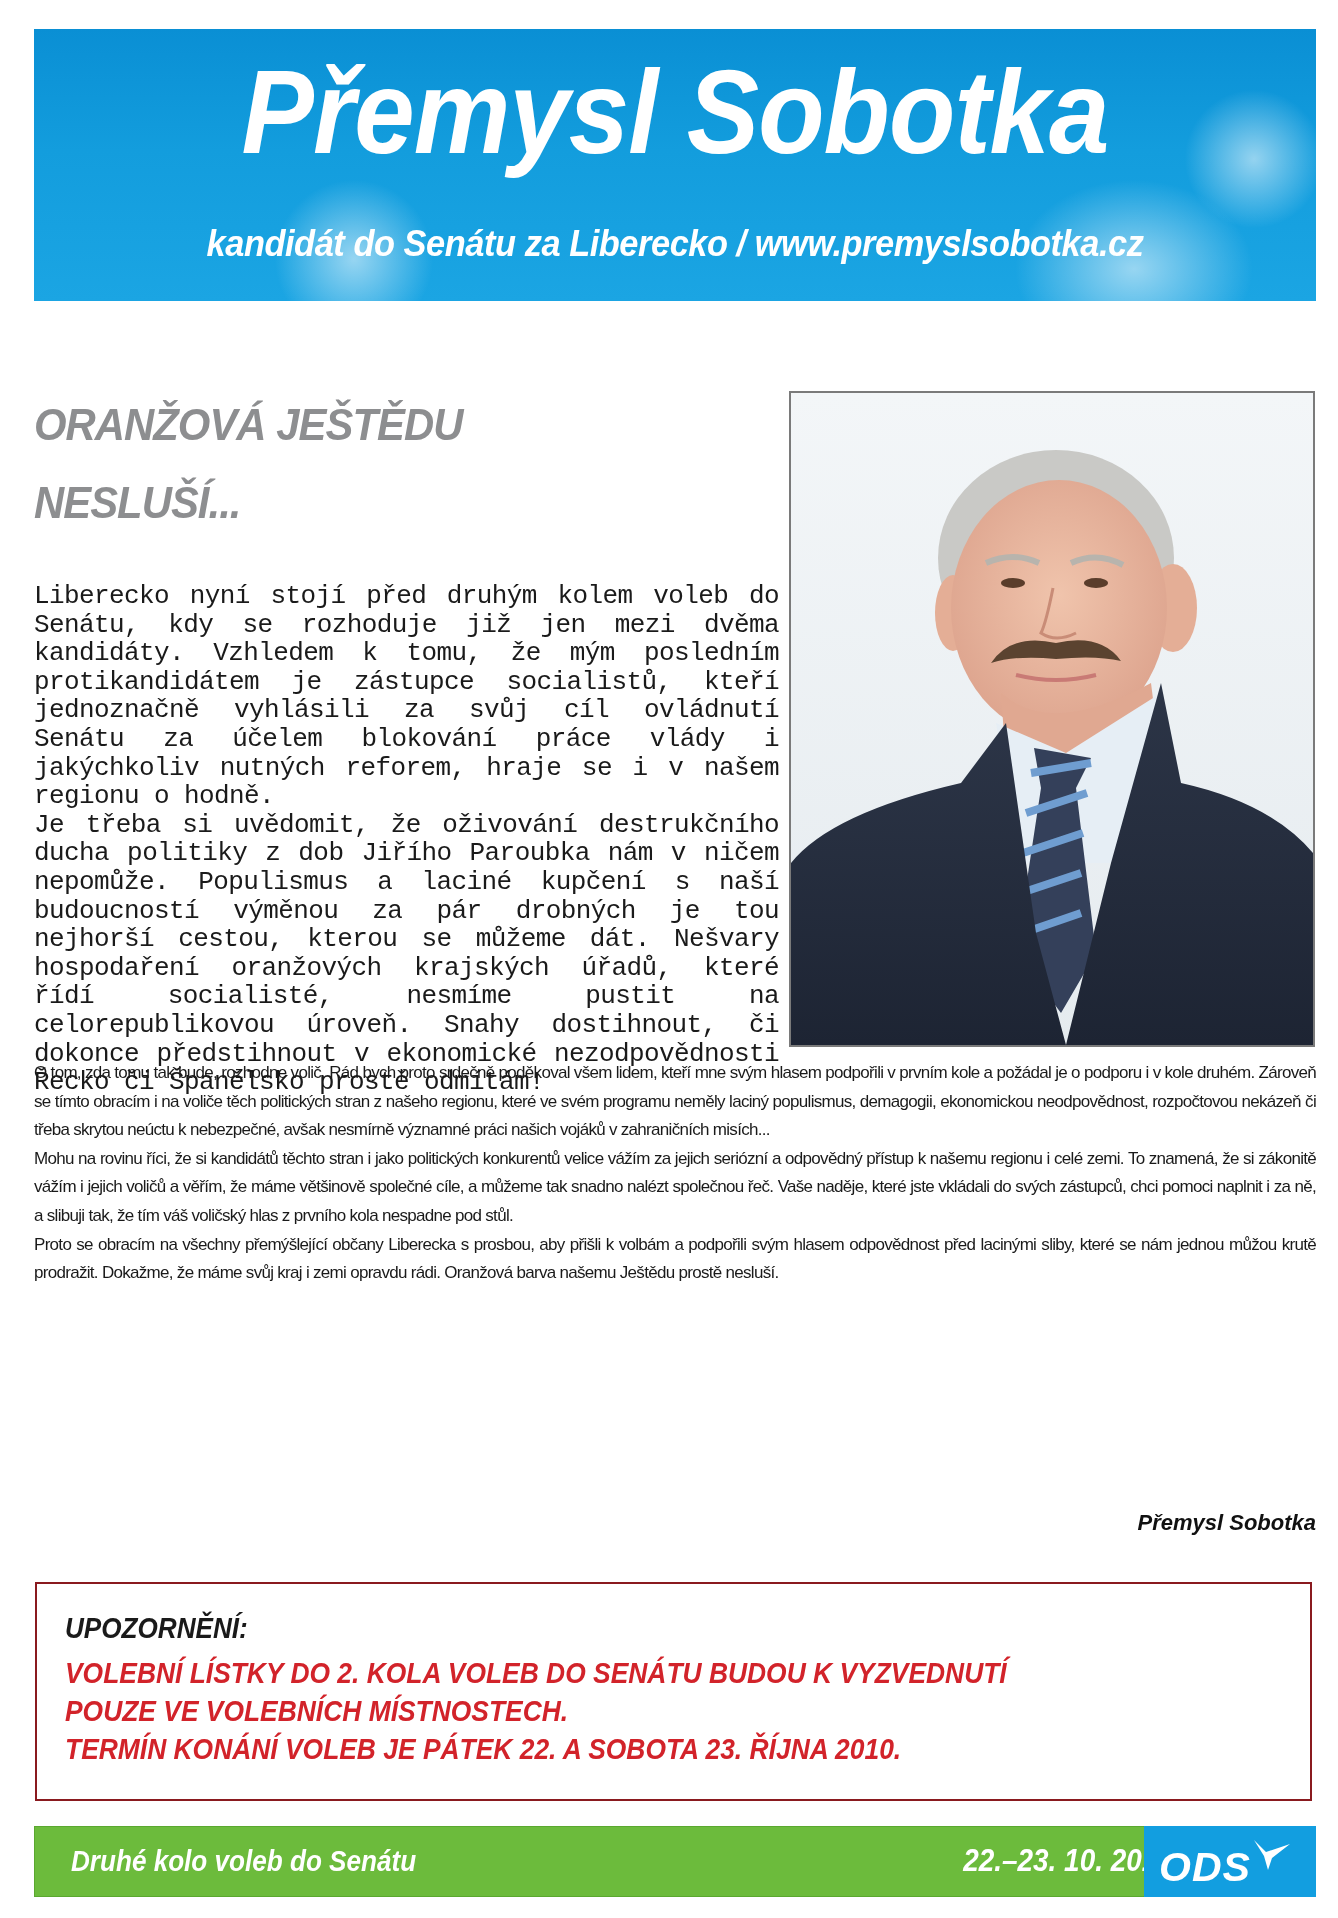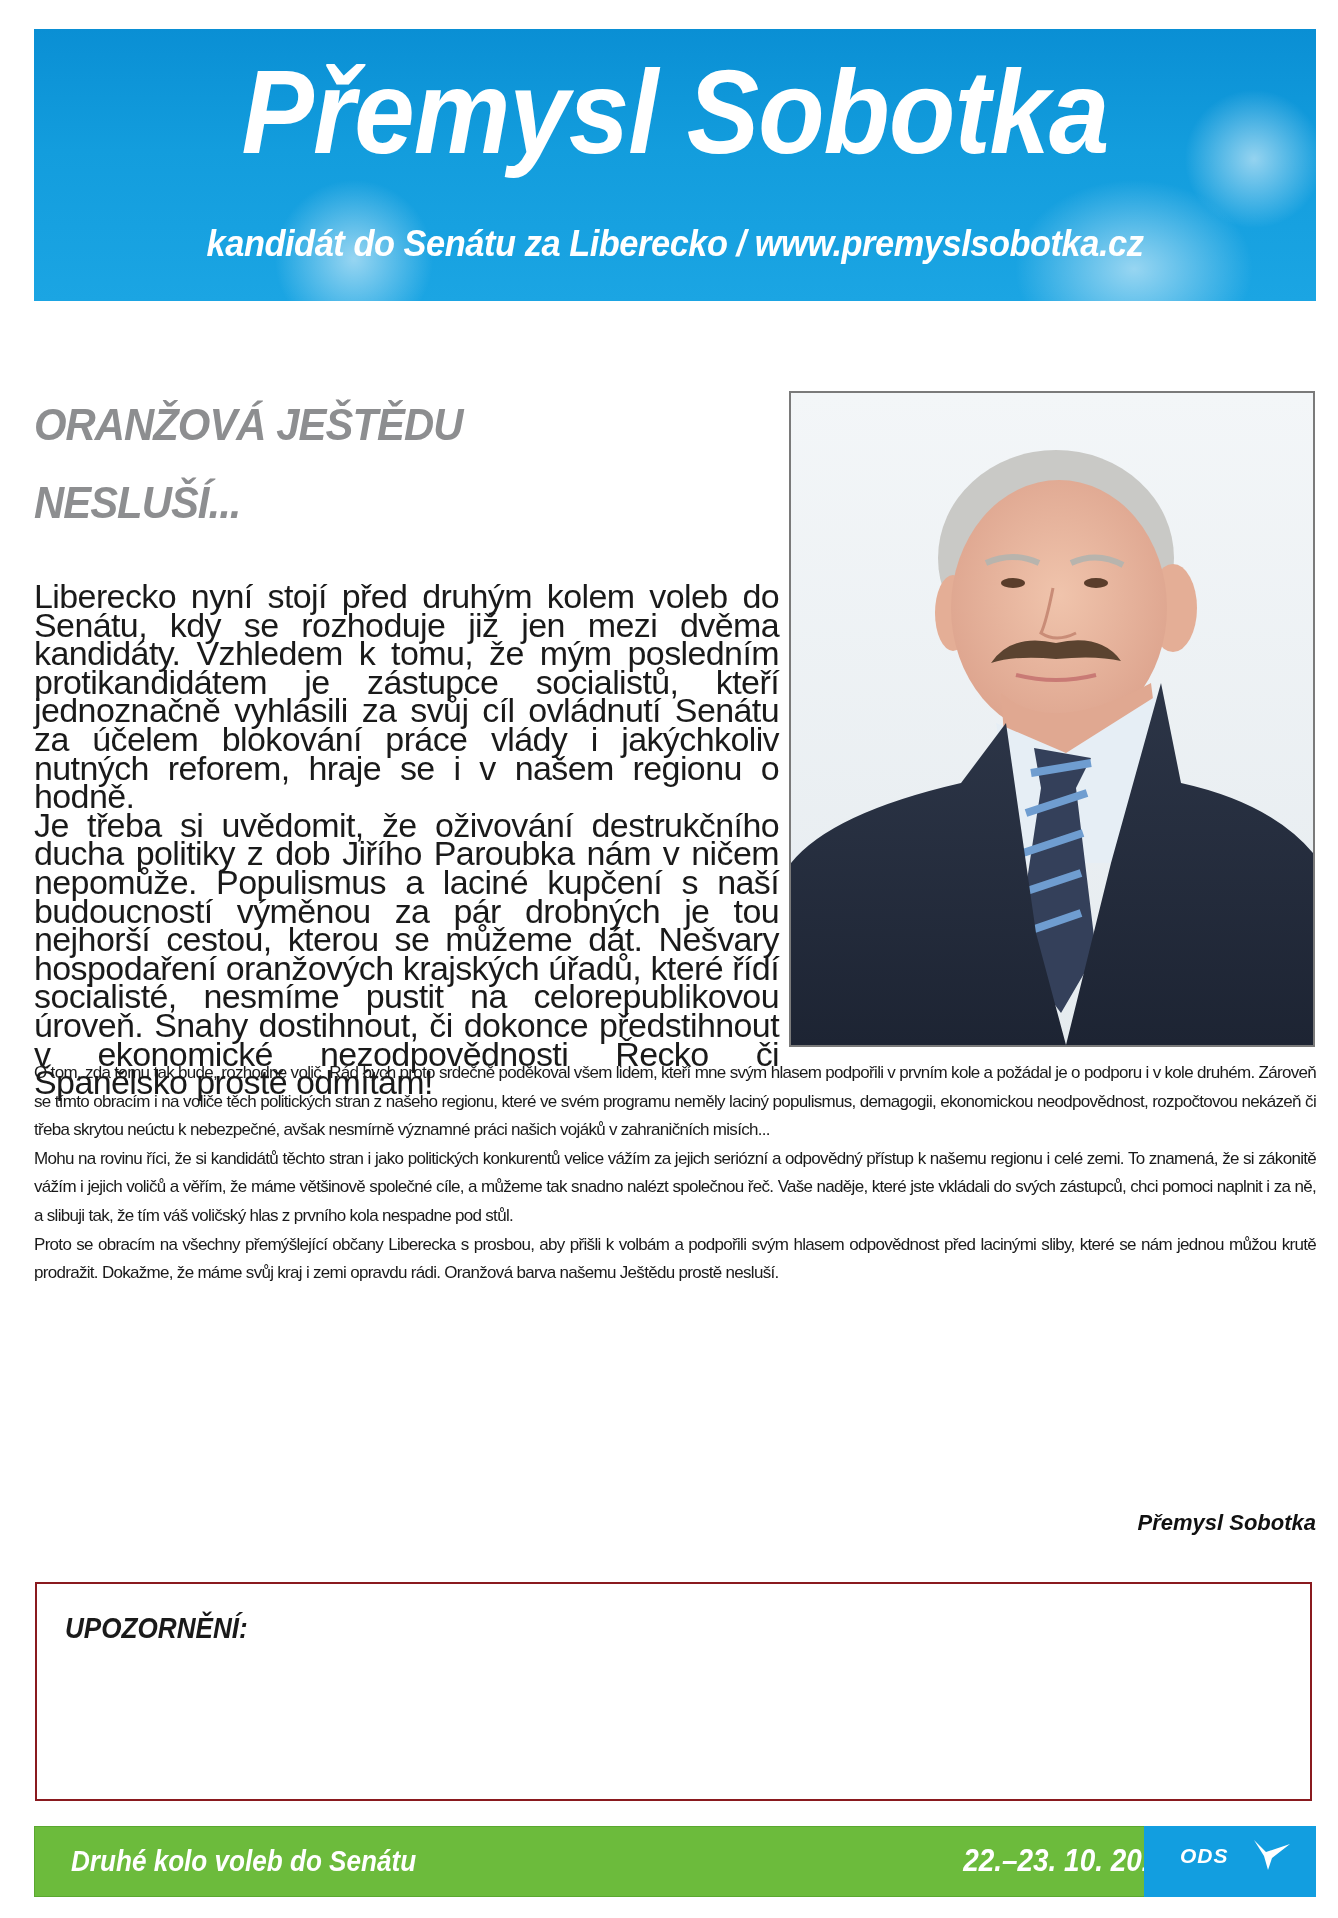--- a/index.html
+++ b/index.html
@@ -20,21 +20,21 @@
 
   .headline { position: absolute; left: 34px; top: 386px; width: 740px;
               color: #8d8e90; font-weight: bold; font-style: italic; font-size: 44px;
               line-height: 78px; letter-spacing: -1px; margin: 0; }
   .headline span { display: block; transform: scaleX(0.95); transform-origin: left; }
 
   .photo { position: absolute; left: 789px; top: 391px; width: 522px; height: 652px;
            border: 2px solid #7a7a7a; background: #eef2f5; overflow: hidden; }
 
   .col-text { position: absolute; left: 34px; top: 582px; width: 745px;
-              font-size: 34px; line-height: 28.6px; text-align: justify; letter-spacing: -0.6px; }
+              font-size: 26px; line-height: 28.6px; text-align: justify; letter-spacing: -0.6px; font-family: Liberation Mono, monospace; }
   .full-text { position: absolute; left: 34px; top: 1059px; width: 1282px;
                font-size: 17px; line-height: 28.6px; text-align: justify; letter-spacing: -0.7px; }
   .para { margin: 0; }
   .signature { position: absolute; right: 22px; top: 1510px; font-weight: bold; font-style: italic;
                font-size: 22px; color: #111; }
 
   .warning { position: absolute; left: 35px; top: 1582px; width: 1277px; height: 219px;
              border: 2px solid #8a1a1f; box-sizing: border-box; background: #fff; padding-left: 46px; }
   .warning-title { position: absolute; left: 28px; top: 28px; font-weight: bold; font-style: italic;
                    font-size: 29px; color: #1a1a1a; transform: scaleX(0.9); transform-origin: left; }
@@ -42,22 +42,22 @@
   .warning-line { font-weight: bold; font-style: italic; font-size: 30px; line-height: 38px;
                   color: #d2232a; white-space: nowrap; transform: scaleX(0.88); transform-origin: left; }
 
   .footer-green { position: absolute; left: 34px; top: 1826px; width: 1188px; height: 71px;
                   background: #6cbb3c; border: 1px solid #5aa830; box-sizing: border-box; }
   .footer-label { position: absolute; left: 36px; top: 18px; color: #fff; font-weight: bold; font-style: italic;
                   font-size: 29px; transform: scaleX(0.9); transform-origin: left; }
   .footer-date { position: absolute; right: 48px; top: 16px; color: #fff; font-weight: bold; font-style: italic;
                  font-size: 31px; transform: scaleX(0.9); transform-origin: right; }
   .ods-box { position: absolute; left: 1144px; top: 1826px; width: 172px; height: 71px; background: #129ee0; }
-  .ods-text { position: absolute; left: 36px; top: 18px; color: #fff; font-weight: bold; font-style: italic;
-              font-size: 21px; letter-spacing: 1px; }
+  .ods-text { position: absolute; left: 15px; top: 18px; color: #fff; font-weight: bold; font-style: italic;
+              font-size: 41px; letter-spacing: 1px; }
   .ods-bird { position: absolute; left: 108px; top: 12px; }
 </style>
 </head>
 <body>
 
 <div class="header">
   <div class="cloud" style="left:240px;top:150px;width:160px;height:160px;"></div>
   <div class="cloud" style="left:980px;top:150px;width:240px;height:180px;"></div>
   <div class="cloud" style="left:1150px;top:60px;width:140px;height:140px;"></div>
   <div class="header-title">Přemysl Sobotka</div>
@@ -125,20 +125,25 @@
 <div class="full-text">
   <p class="para">O tom, zda tomu tak bude, rozhodne volič. Rád bych proto srdečně poděkoval všem lidem, kteří mne svým hlasem podpořili v prvním kole a požádal je o podporu i v kole druhém. Zároveň se tímto obracím i na voliče těch politických stran z našeho regionu, které ve svém programu neměly laciný populismus, demagogii, ekonomickou neodpovědnost, rozpočtovou nekázeň či třeba skrytou neúctu k nebezpečné, avšak nesmírně významné práci našich vojáků v zahraničních misích...</p>
   <p class="para">Mohu na rovinu říci, že si kandidátů těchto stran i jako politických konkurentů velice vážím za jejich seriózní a odpovědný přístup k našemu regionu i celé zemi. To znamená, že si zákonitě vážím i jejich voličů a věřím, že máme většinově společné cíle, a můžeme tak snadno nalézt společnou řeč. Vaše naděje, které jste vkládali do svých zástupců, chci pomoci naplnit i za ně, a slibuji tak, že tím váš voličský hlas z prvního kola nespadne pod stůl.</p>
   <p class="para">Proto se obracím na všechny přemýšlející občany Liberecka s prosbou, aby přišli k volbám a podpořili svým hlasem odpovědnost před lacinými sliby, které se nám jednou můžou krutě prodražit. Dokažme, že máme svůj kraj i zemi opravdu rádi. Oranžová barva našemu Ještědu prostě nesluší.</p>
 </div>
 
 <div class="signature">Přemysl Sobotka</div>
 
 <div class="warning">
   <div class="warning-title">UPOZORNĚNÍ:</div>
+  <div class="warning-lines">
+    <div class="warning-line">VOLEBNÍ LÍSTKY DO 2. KOLA VOLEB DO SENÁTU BUDOU K VYZVEDNUTÍ</div>
+    <div class="warning-line">POUZE VE VOLEBNÍCH MÍSTNOSTECH.</div>
+    <div class="warning-line">TERMÍN KONÁNÍ VOLEB JE PÁTEK 22. A SOBOTA 23. ŘÍJNA 2010.</div>
+  </div>
 </div>
 
 <div class="footer-green">
   <div class="footer-label">Druhé kolo voleb do Senátu</div>
   <div class="footer-date">22.–23. 10. 2010</div>
 </div>
 <div class="ods-box">
   <div class="ods-text">ODS</div>
   <svg class="ods-bird" width="40" height="34" viewBox="0 0 40 34">
     <path d="M2 2 L14 14 L38 6 L20 20 L16 32 L12 18 Z" fill="#ffffff"></path>

